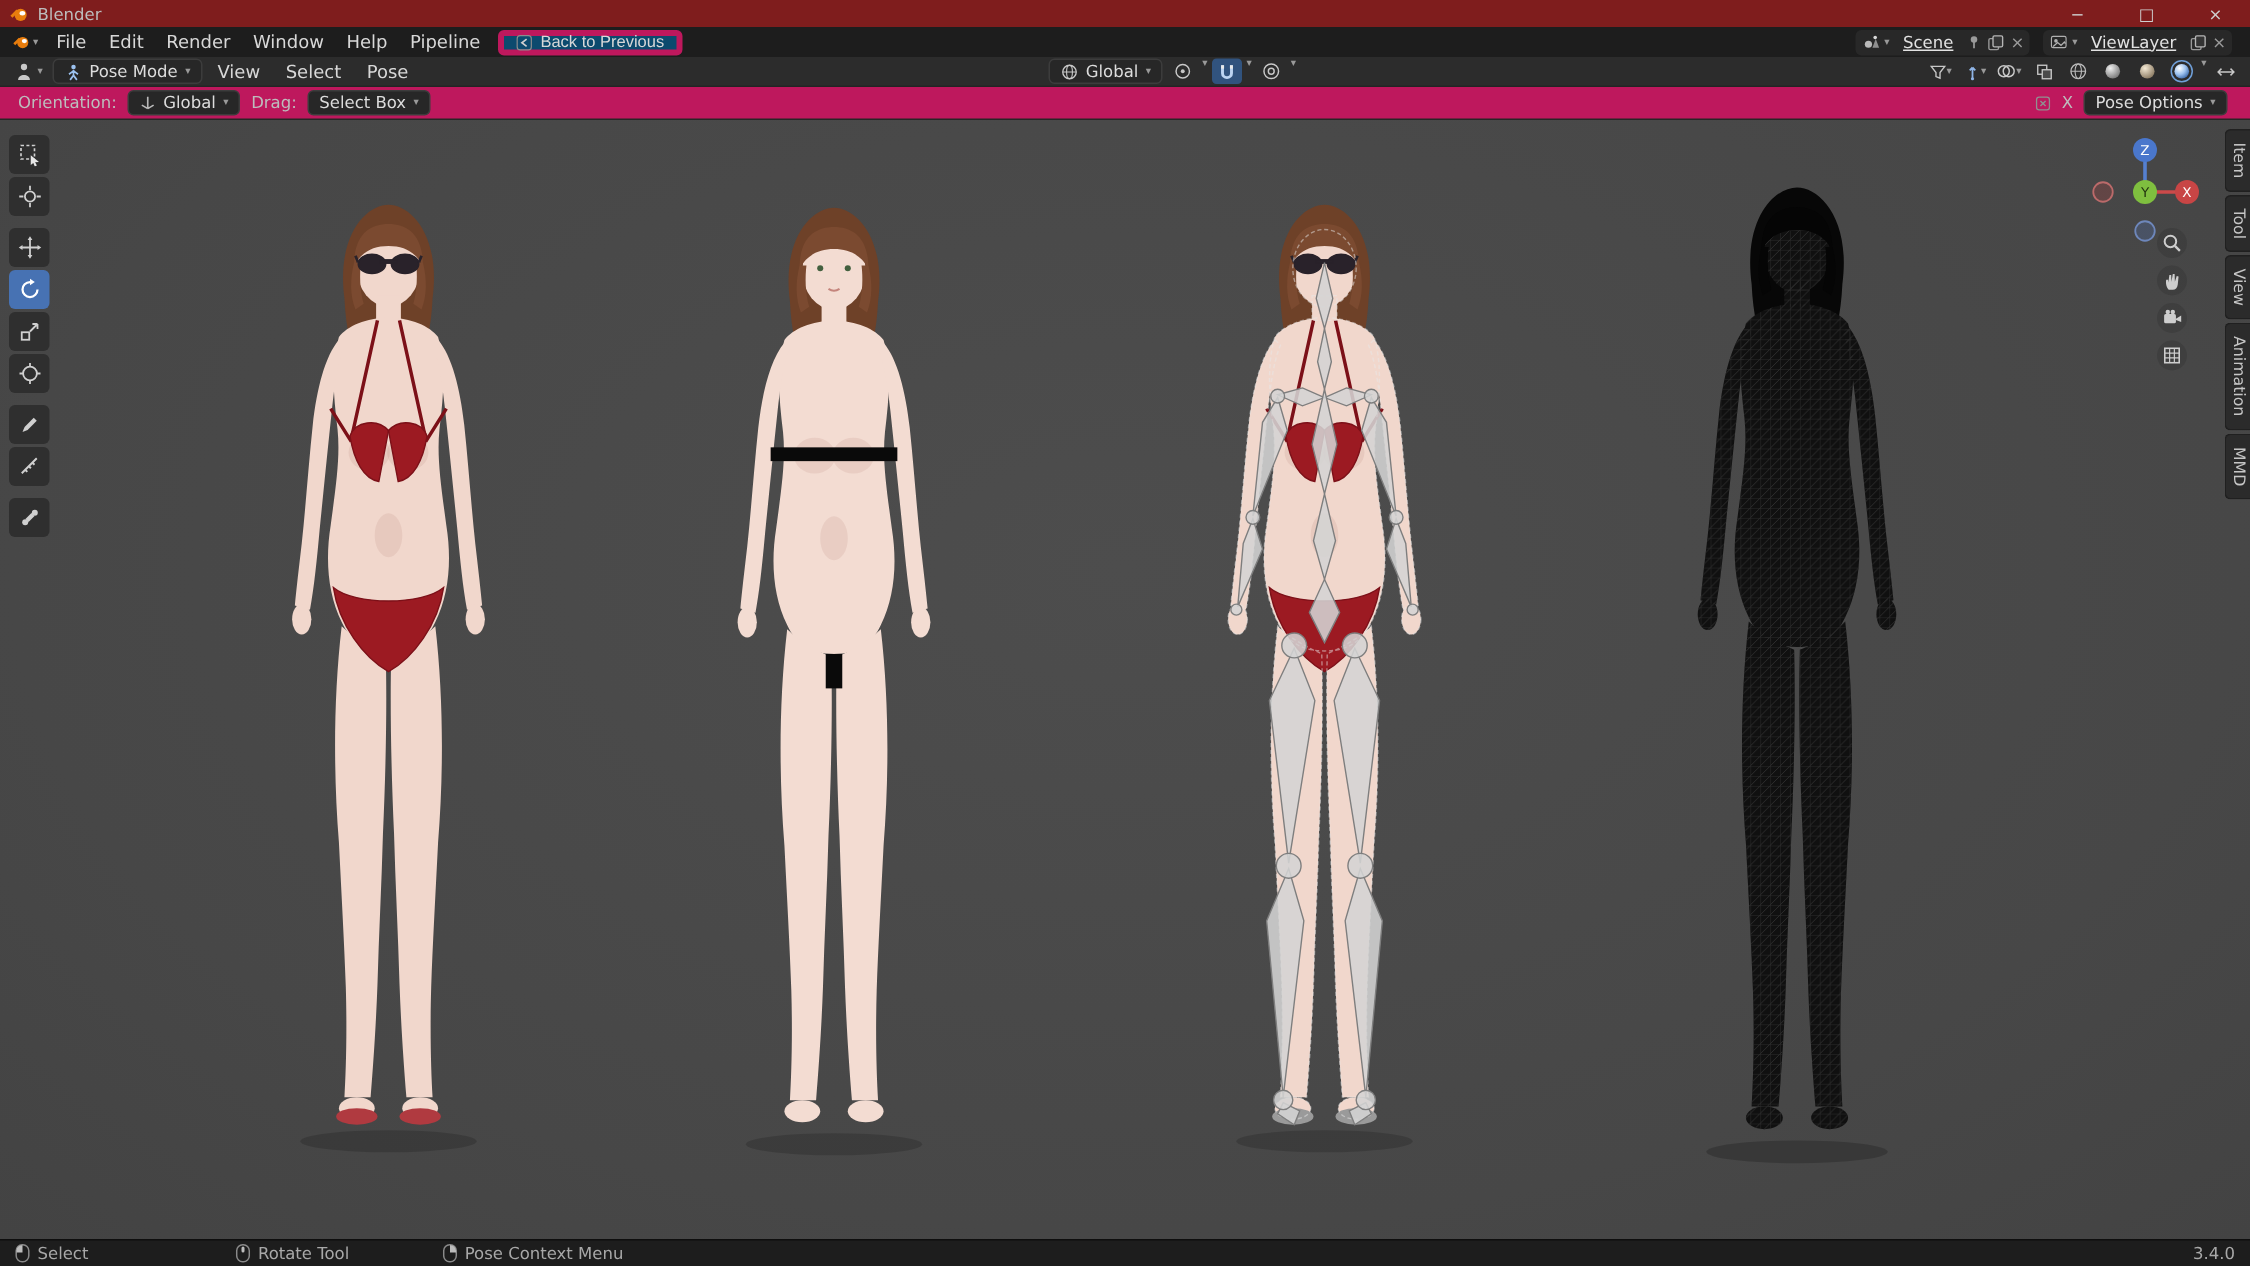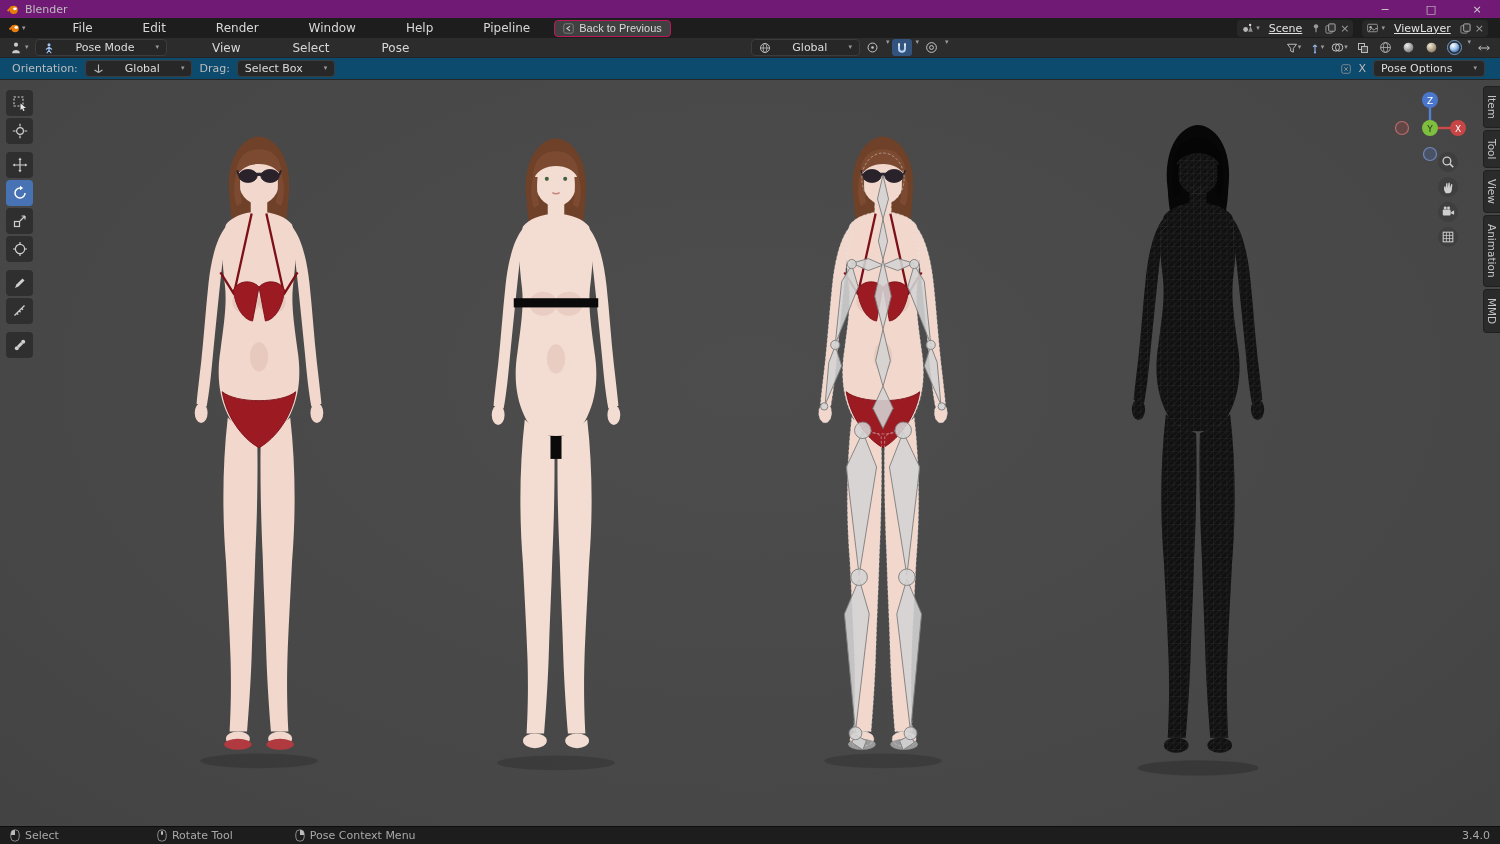--- a/index.html
+++ b/index.html
@@ -1,42 +1,42 @@
 <!DOCTYPE html>
 <html><head>
 <meta charset="utf-8">
 <style>
   *{margin:0;padding:0;box-sizing:border-box;}
   html,body{width:1500px;height:844px;}
   body{display:flex;flex-direction:column;background:#4a4a4a;font-family:"DejaVu Sans","Liberation Sans",sans-serif;font-size:12px;color:#d6d6d6;overflow:hidden;}
   svg{display:block;}
   
-  .titlebar{height:18px;flex:0 0 18px;background:#701a75;display:flex;align-items:center;gap:6px;padding-left:6px;}
+  .titlebar{height:18px;flex:0 0 18px;background:#7f1d1d;display:flex;align-items:center;gap:6px;padding-left:6px;}
   .title-text{font-size:11px;color:#bdbdbd;}
   .win-controls{margin-left:auto;display:flex;height:100%;}
   .win-btn{width:46px;display:flex;align-items:center;justify-content:center;font-size:11px;color:#cfcfcf;cursor:default;}
   
   .menubar{height:20px;flex:0 0 20px;background:#1d1d1d;display:flex;align-items:center;padding:0 4px;gap:1px;}
-  .menu-item{padding:0 7px;font-size:12px;color:#d8d8d8;border-radius:3px;line-height:18px;margin-left:35px;}
-  .back-btn{margin-left:16px;display:flex;align-items:center;gap:5px;background:#404040;border:1px solid #be185d;border-radius:4px;color:#d8d8d8;font-size:11px;padding:0 8px;height:17px;}
+  .menu-item{padding:0 7px;font-size:12px;color:#d8d8d8;border-radius:3px;line-height:18px;}
+  .back-btn{margin-left:4px;display:flex;align-items:center;gap:5px;background:#0c4a6e;border:4px solid #be185d;border-radius:4px;color:#d8d8d8;font-size:11px;padding:0 8px;height:17px;}
   .mb-spacer{flex:1;}
   .selector{display:flex;align-items:center;background:#282828;border-radius:4px;height:17px;padding:0 4px;gap:4px;margin-right:8px;}
   .sel-name{font-size:11px;color:#e2e2e2;padding:0 5px;text-decoration:underline;}
   .ibtn{display:inline-flex;align-items:center;justify-content:center;gap:2px;}
   .chev{font-size:7px;color:#9a9a9a;line-height:1;}
   
   .vp-header{height:20px;flex:0 0 20px;background:#2c2c2c;display:flex;align-items:center;gap:3px;padding:0 6px;border-bottom:1px solid #242424;}
-  .field{display:flex;align-items:center;gap:21px;background:#272727;border:1px solid #3c3c3c;border-radius:4px;height:17px;padding:0 7px;font-size:11px;color:#dcdcdc;white-space:nowrap;}
+  .field{display:flex;align-items:center;gap:5px;background:#272727;border:1px solid #3c3c3c;border-radius:4px;height:17px;padding:0 7px;font-size:11px;color:#dcdcdc;white-space:nowrap;}
   .hgroup{display:flex;gap:3px;}
   .hspacer{flex:1;}
   .icon-toggle{width:20px;height:17px;border-radius:3px;display:flex;align-items:center;justify-content:center;}
   .icon-toggle.on{background:#31537e;}
   .ring-active{outline:1.5px solid #6f9fd8;border-radius:50%;}
   
-  .tool-settings{height:22px;flex:0 0 22px;background:#0c4a6e;display:flex;align-items:center;gap:7px;padding:0 12px;border-bottom:1px solid #262626;}
+  .tool-settings{height:22px;flex:0 0 22px;background:#be185d;display:flex;align-items:center;gap:7px;padding:0 12px;border-bottom:1px solid #262626;}
   .ts-label{color:#bdbdbd;font-size:11px;}
   
   .viewport{position:relative;flex:1;background:radial-gradient(ellipse at 50% 40%, #4d4d4d 0%, #474747 70%, #434343 100%);overflow:hidden;}
   .left-toolbar{position:absolute;left:6px;top:10px;display:flex;flex-direction:column;gap:2px;z-index:5;}
   .tool-btn{width:27px;height:26px;background:rgba(44,44,44,0.9);border-radius:4px;display:flex;align-items:center;justify-content:center;}
   .tool-btn.active{background:#4772b3;}
   .tgap{margin-top:6px;}
   .model{position:absolute;}
   .m1{left:158px;top:20px;width:202px;height:712px;}
   .m2{left:455px;top:24px;width:202px;height:708px;}

